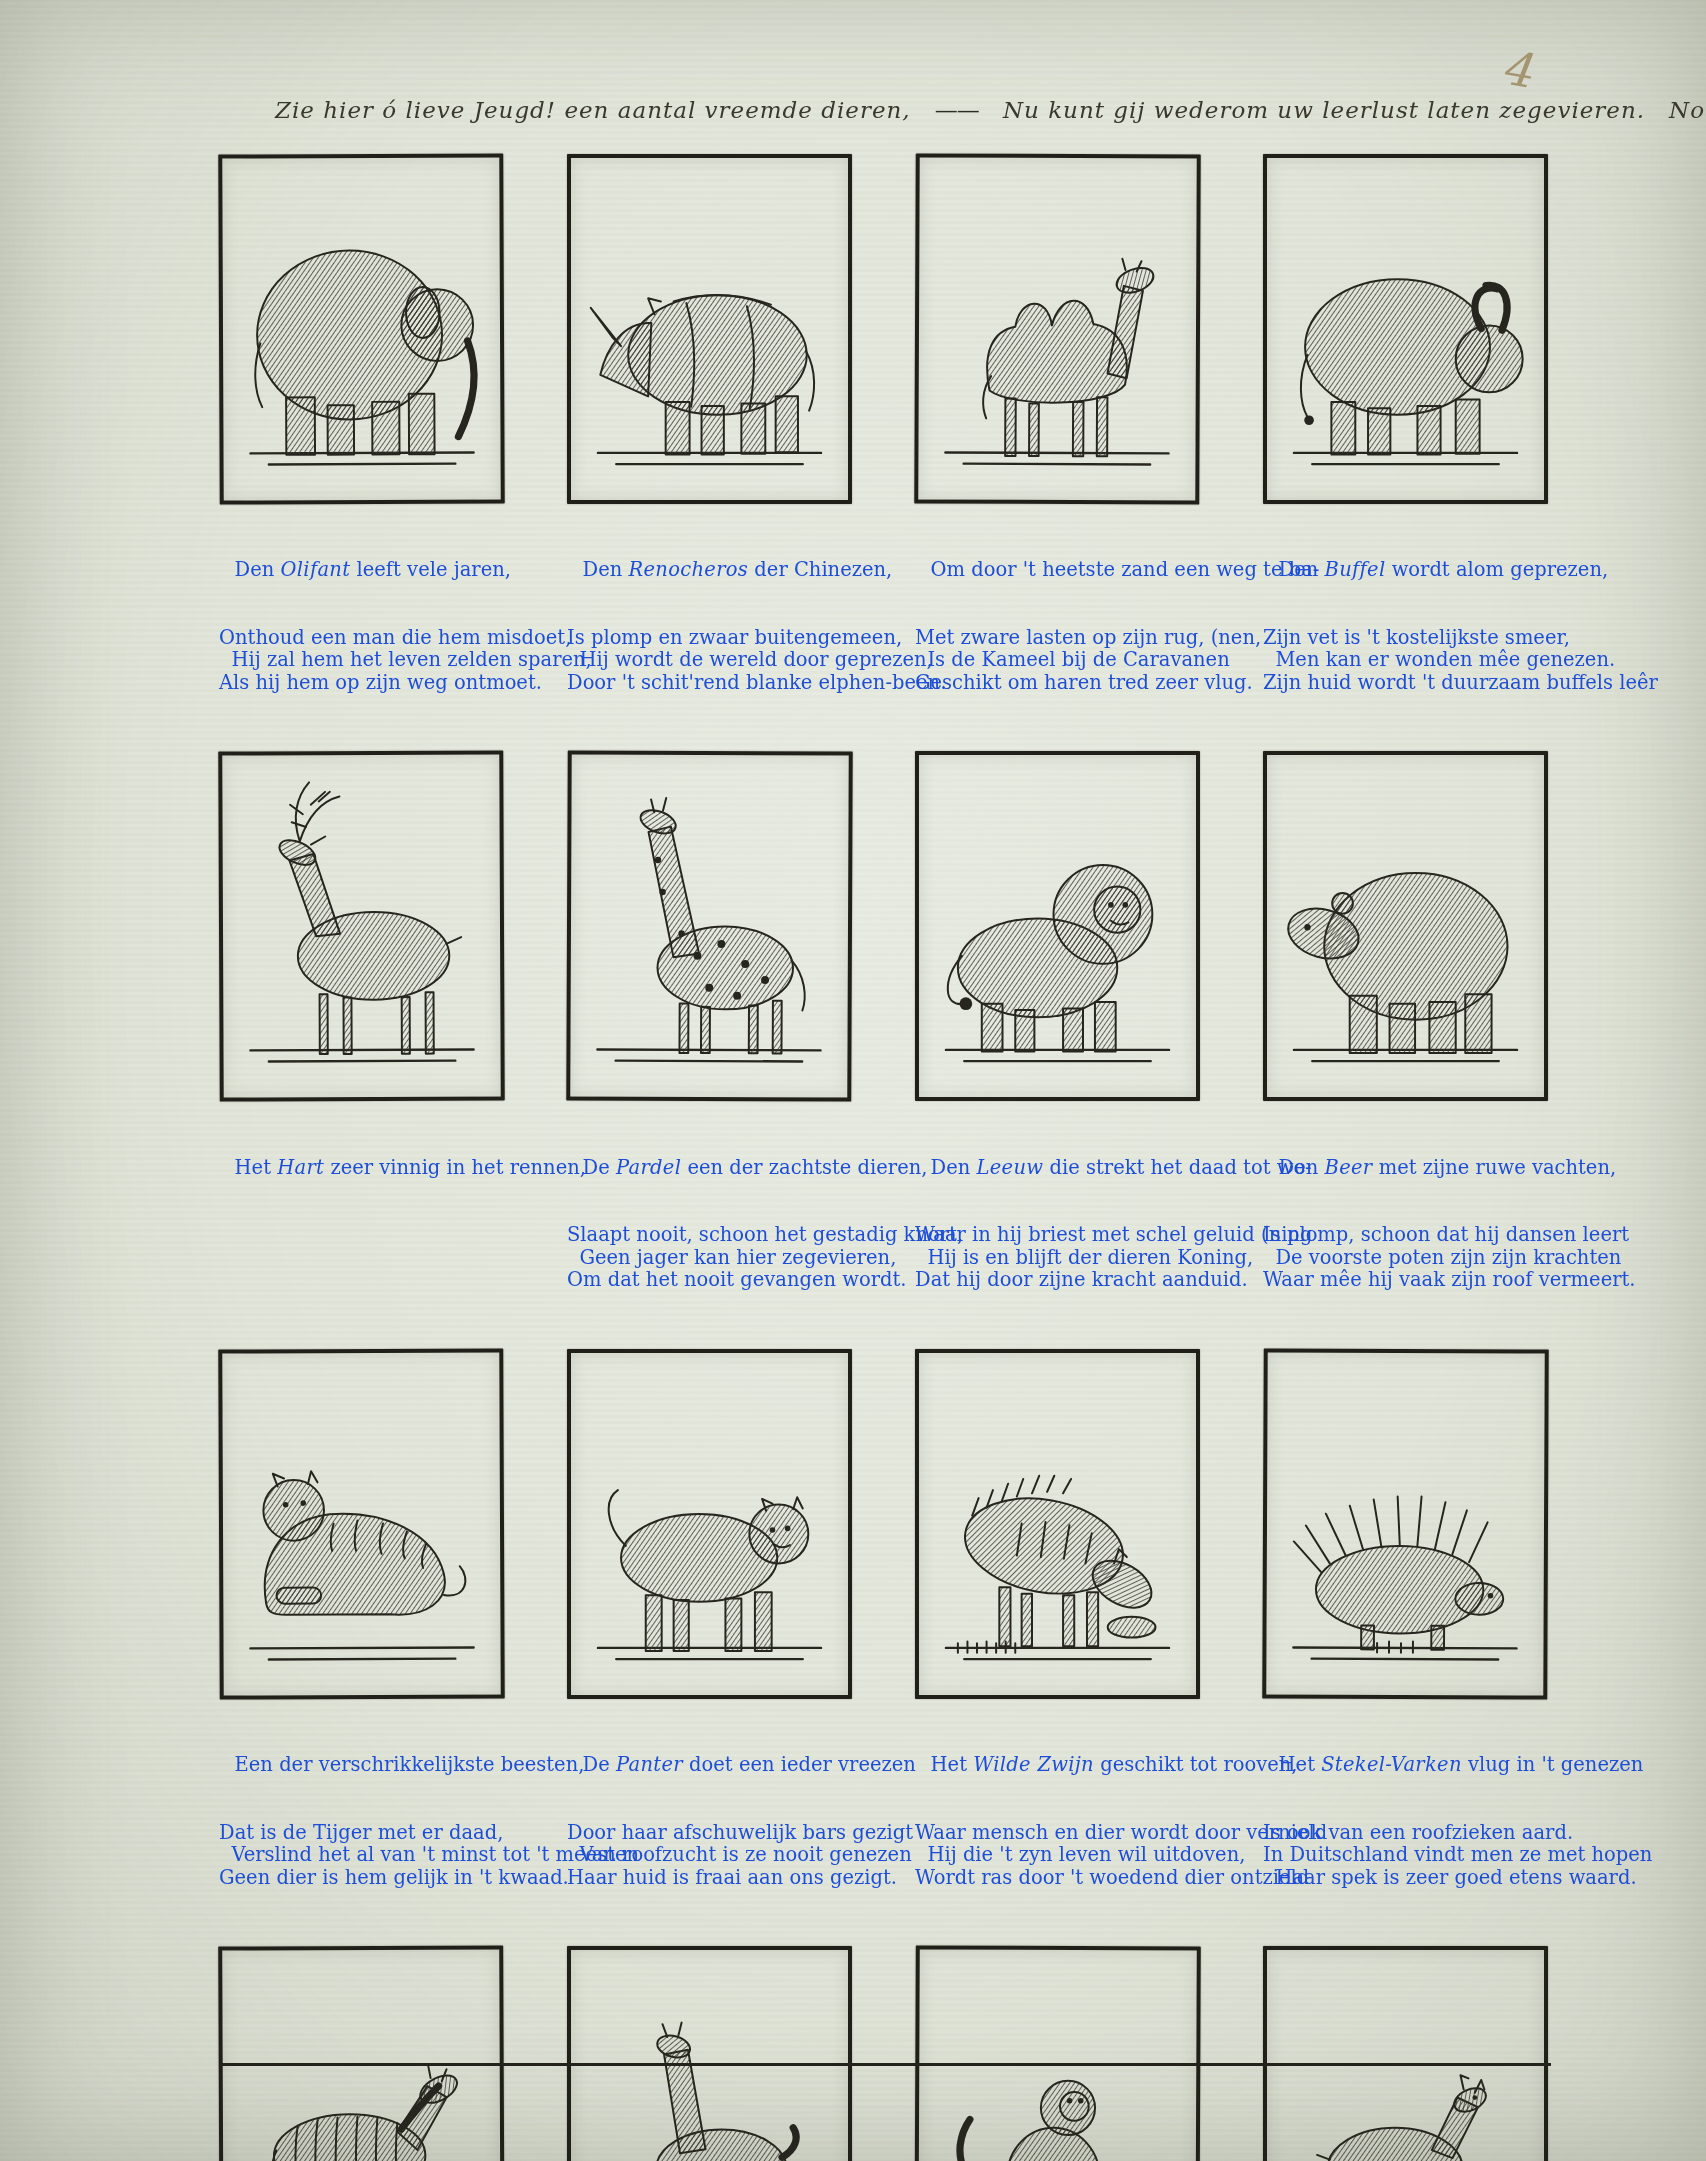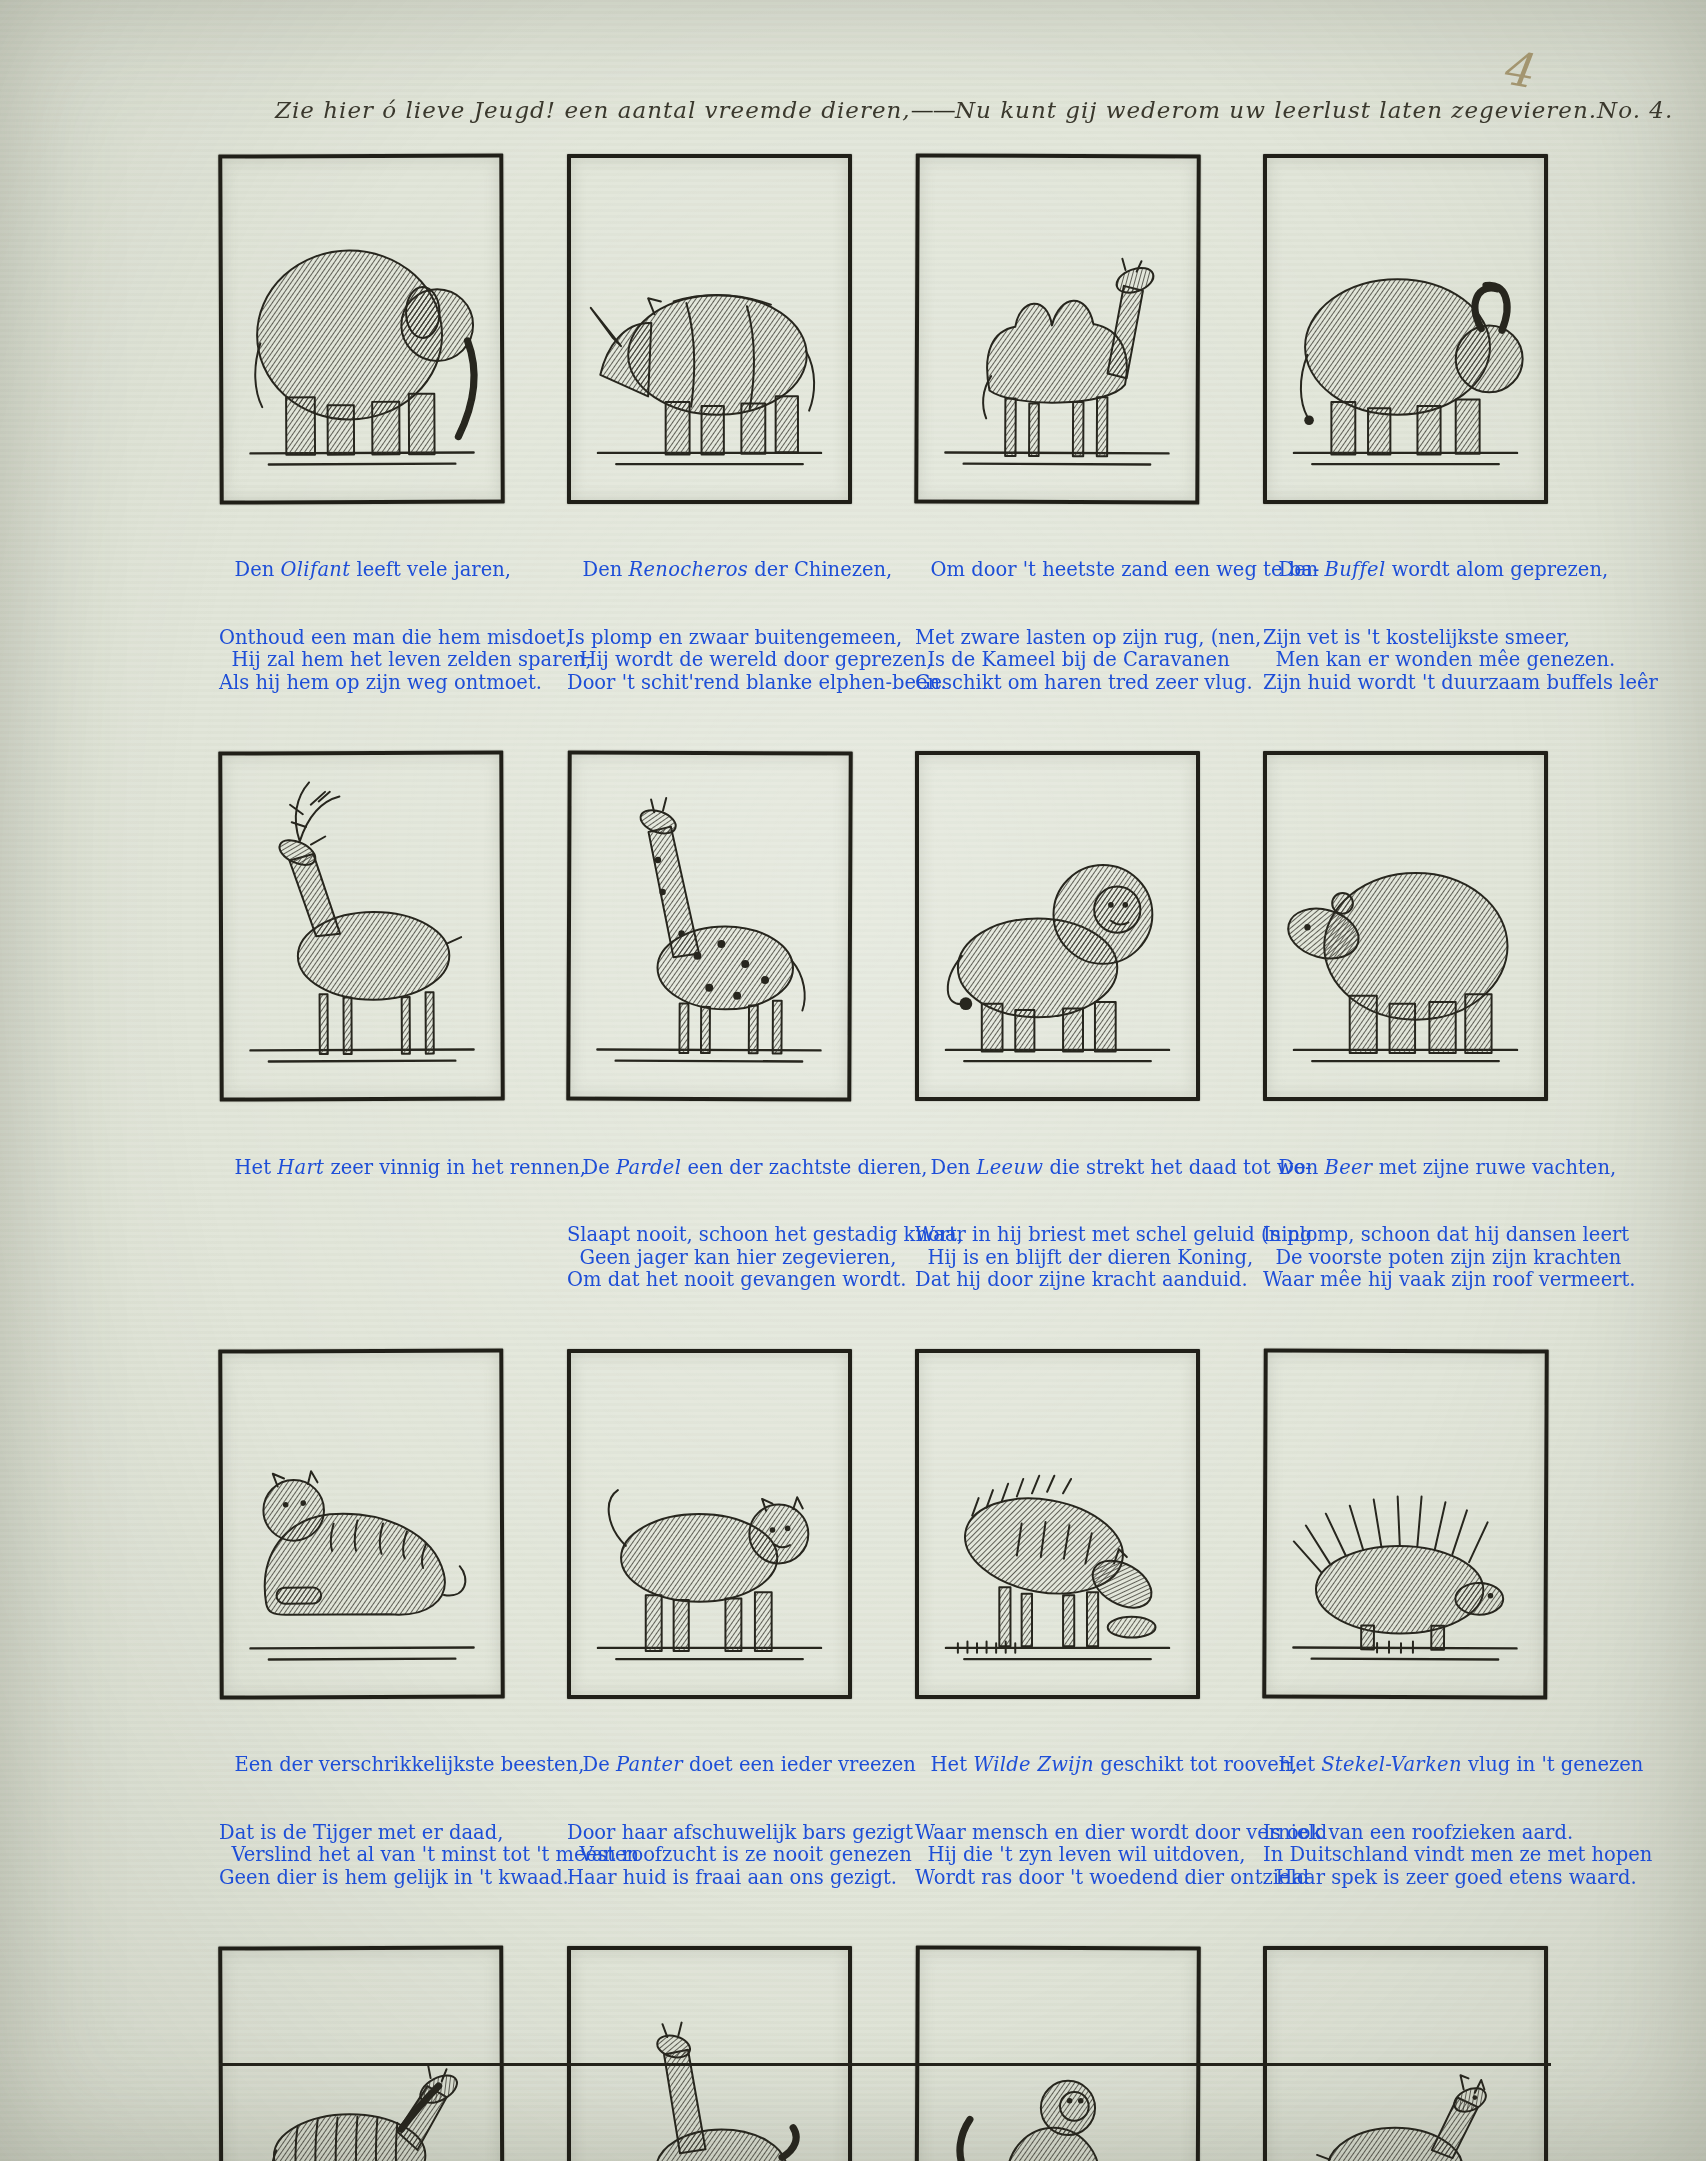--- a/index.html
+++ b/index.html
@@ -5,21 +5,21 @@
   html,body{margin:0;padding:0;}
   body{width:1707px;height:2162px;position:relative;overflow:hidden;
        background-color:#e2e6da;
        background-image:radial-gradient(ellipse at 50% 42%, rgba(255,255,255,.20) 0%, rgba(255,255,255,0) 55%, rgba(96,100,82,.14) 100%),
                         repeating-linear-gradient(0deg, rgba(118,124,102,.035) 0 2.6px, rgba(0,0,0,0) 2.6px 6px);
        box-shadow:inset 0 0 121px rgba(88,94,76,.28);
        font-family:"DejaVu Serif", serif; color:#2a291f;}
   .sheet{position:absolute;inset:0;}
   
   .header{position:absolute;top:97px;left:275px;width:1290px;display:flex;align-items:center;
-          font-style:italic;font-size:23px;letter-spacing:1px;color:#3a382d;}
+          font-style:italic;font-size:23px;letter-spacing:1px;color:#3a382d;gap:24px;}
   .header-left,.header-right{white-space:nowrap;}
   .header-sep{flex:1;text-align:center;font-style:normal;letter-spacing:-0.9px;color:#2e2d23;}
   .no-label{margin-left:0;white-space:nowrap;}
   .hand-number{position:absolute;top:42px;left:1506px;font-size:47px;font-style:italic;
                color:#9b8a60;transform:rotate(10deg);opacity:.85;}
   
   .grid{position:absolute;top:154px;left:219px;width:1331px;display:grid;
         grid-template-columns:repeat(4,285px);column-gap:63px;row-gap:12px;}
   figure.cell{margin:0;}
   .frame{height:350px;border:4.3px solid #201f18;border-radius:0.9px;box-sizing:border-box;

